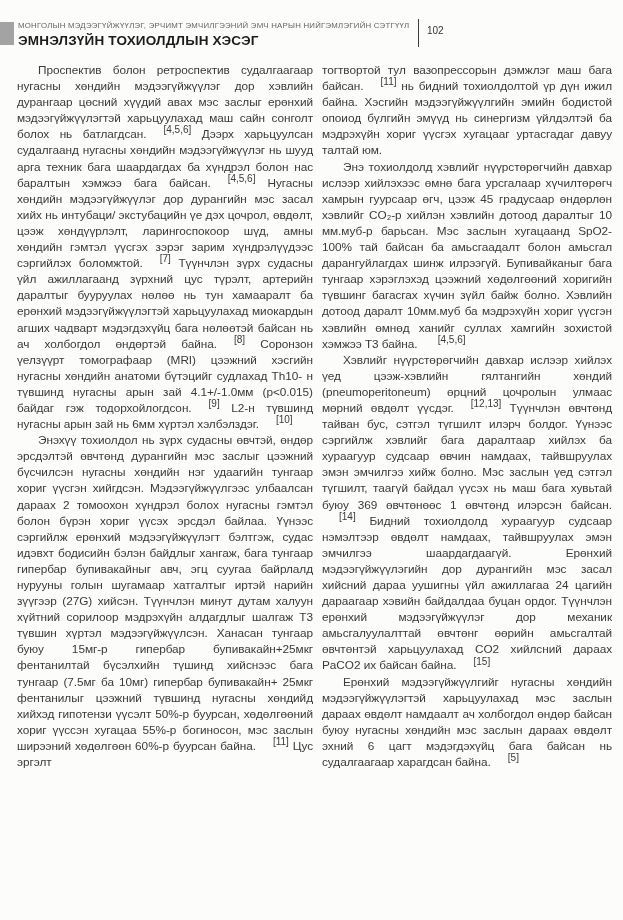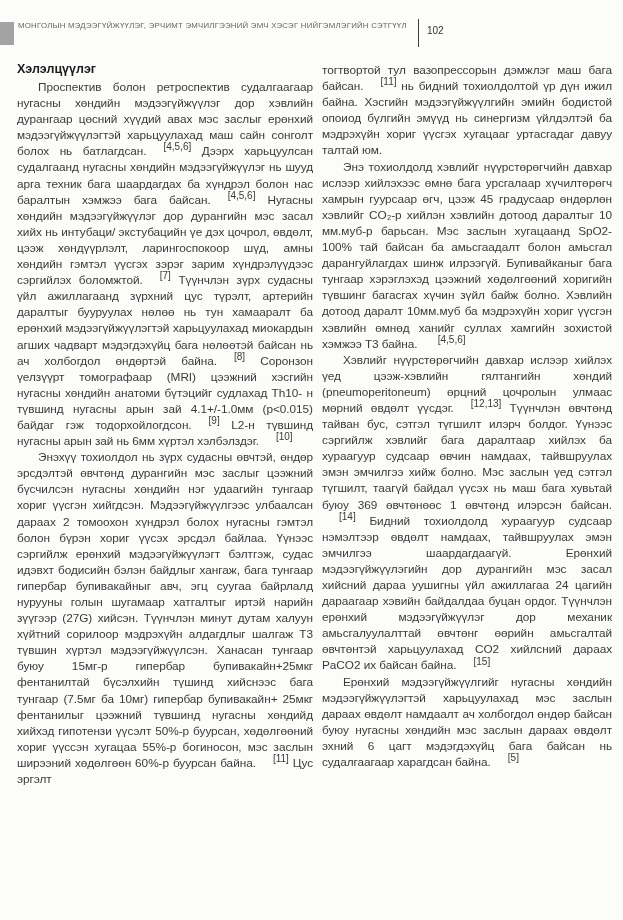--- a/index.html
+++ b/index.html
@@ -92,30 +92,30 @@
     padding-left: 17px;
   }
 </style>
 </head>
 <body>
 
 <div class="page">
 
   <div class="corner-mark"></div>
 
-  <div class="journal-name">МОНГОЛЫН МЭДЭЭГҮЙЖҮҮЛЭГ, ЭРЧИМТ ЭМЧИЛГЭЭНИЙ ЭМЧ ХЭСЭГ НИЙГЭМЛЭГИЙН СЭТГҮҮЛ</div>
+  <div class="journal-name">МОНГОЛЫН МЭДЭЭГҮЙЖҮҮЛЭГ, ЭРЧИМТ ЭМЧИЛГЭЭНИЙ ЭМЧ НАРЫН НИЙГЭМЛЭГИЙН СЭТГҮҮЛ</div>
 
+  <div class="section-title">ЭМНЭЛЗҮЙН ТОХИОЛДЛЫН ХЭСЭГ</div>
 
   <div class="header-divider"></div>
 
   <div class="page-number">102</div>
 
   <main class="content">
     <div class="col col-left">
-      <h2>Хэлэлцүүлэг</h2>
     <p class="para indent">Проспектив болон ретроспектив судалгаагаар нугасны хөндийн мэдээгүйжүүлэг дор хэвлийн дурангаар цөсний хүүдий авах мэс заслыг ерөнхий мэдээгүйжүүлэгтэй харьцуулахад маш сайн сонголт болох нь батлагдсан.<sup>[4,5,6]</sup> Дээрх харьцуулсан судалгаанд нугасны хөндийн мэдээгүйжүүлэг нь шууд арга техник бага шаардагдах ба хүндрэл болон нас баралтын хэмжээ бага байсан.<sup>[4,5,6]</sup> Нугасны хөндийн мэдээгүйжүүлэг дор дурангийн мэс засал хийх нь интубаци/ экстубацийн үе дэх цочрол, өвдөлт, цээж хөндүүрлэлт, ларингоспокоор шүд, амны хөндийн гэмтэл үүсгэх зэрэг зарим хүндрэлүүдээс сэргийлэх боломжтой.<sup>[7]</sup> Түүнчлэн зүрх судасны үйл ажиллагаанд зүрхний цус түрэлт, артерийн даралтыг бууруулах нөлөө нь тун хамааралт ба ерөнхий мэдээгүйжүүлэгтэй харьцуулахад миокардын агших чадварт мэдэгдэхүйц бага нөлөөтэй байсан нь ач холбогдол өндөртэй байна.<sup>[8]</sup> Соронзон үелзүүрт томографаар (MRI) цээжний хэсгийн нугасны хөндийн анатоми бүтэцийг судлахад Th10- н түвшинд нугасны арын зай 4.1+/-1.0мм (p&lt;0.015) байдаг гэж тодорхойлогдсон.<sup>[9]</sup> L2-н түвшинд нугасны арын зай нь 6мм хүртэл хэлбэлздэг.<sup>[10]</sup></p>
         <p class="para indent">Энэхүү тохиолдол нь зүрх судасны өвчтэй, өндөр эрсдэлтэй өвчтөнд дурангийн мэс заслыг цээжний бүсчилсэн нугасны хөндийн нэг удаагийн тунгаар хориг үүсгэн хийгдсэн. Мэдээгүйжүүлгээс улбаалсан дараах 2 томоохон хүндрэл болох нугасны гэмтэл болон бүрэн хориг үүсэх эрсдэл байлаа. Үүнээс сэргийлж ерөнхий мэдээгүйжүүлэгт бэлтгэж, судас идэвхт бодисийн бэлэн байдлыг хангаж, бага тунгаар гипербар бупивакайныг авч, эгц суугаа байрлалд нурууны голын шугамаар хатгалтыг иртэй нарийн зүүгээр (27G) хийсэн. Түүнчлэн минут дутам халуун хүйтний сорилоор мэдрэхүйн алдагдлыг шалгаж Т3 түвшин хүртэл мэдээгүйжүүлсэн. Ханасан тунгаар буюу 15мг-р гипербар бупивакайн+25мкг фентанилтай бүсэлхийн түшинд хийснээс бага тунгаар (7.5мг ба 10мг) гипербар бупивакайн+ 25мкг фентанилыг цээжний түвшинд нугасны хөндийд хийхэд гипотензи үүсэлт 50%-р буурсан, хөдөлгөөний хориг үүссэн хугацаа 55%-р богиносон, мэс заслын ширээний хөдөлгөөн 60%-р буурсан байна.<sup>[11]</sup> Цус эргэлт</p>
       </div>
     <div class="col col-right">
         <p class="para">тогтвортой тул вазопрессорын дэмжлэг маш бага байсан.<sup>[11]</sup> нь бидний тохиолдолтой үр дүн ижил байна. Хэсгийн мэдээгүйжүүлгийн эмийн бодистой опоиод бүлгийн эмүүд нь синергизм үйлдэлтэй ба мэдрэхүйн хориг үүсгэх хугацааг уртасгадаг давуу талтай юм.</p>
         <p class="para indent">Энэ тохиолдолд хэвлийг нүүрстөрөгчийн давхар ислээр хийлэхээс өмнө бага урсгалаар хүчилтөрөгч хамрын гуурсаар өгч, цээж 45 градусаар өндөрлөн хэвлийг CO₂-р хийлэн хэвлийн дотоод даралтыг 10 мм.муб-р барьсан. Мэс заслын хугацаанд SpO2-100% тай байсан ба амьсгаадалт болон амьсгал дарангуйлагдах шинж илрээгүй. Бупивайканыг бага тунгаар хэрэглэхэд цээжний хөдөлгөөний хоригийн түвшинг багасгах хүчин зүйл байж болно. Хэвлийн дотоод даралт 10мм.муб ба мэдрэхүйн хориг үүсгэн хэвлийн өмнөд ханийг суллах хамгийн зохистой хэмжээ Т3 байна. <sup>[4,5,6]</sup></p>
         <p class="para indent">Хэвлийг нүүрстөрөгчийн давхар ислээр хийлэх үед цээж-хэвлийн гялтангийн хөндий (pneumoperitoneum) өрцний цочролын улмаас мөрний өвдөлт үүсдэг.<sup>[12,13]</sup> Түүнчлэн өвчтөнд тайван бус, сэтгэл түгшилт илэрч болдог. Үүнээс сэргийлж хэвлийг бага даралтаар хийлэх ба хураагуур судсаар өвчин намдаах, тайвшруулах эмэн эмчилгээ хийж болно. Мэс заслын үед сэтгэл түгшилт, таагүй байдал үүсэх нь маш бага хувьтай буюу 369 өвчтөнөөс 1 өвчтөнд илэрсэн байсан.<sup>[14]</sup> Бидний тохиолдолд хураагуур судсаар нэмэлтээр өвдөлт намдаах, тайвшруулах эмэн эмчилгээ шаардагдаагүй. Ерөнхий мэдээгүйжүүлэгийн дор дурангийн мэс засал хийсний дараа уушигны үйл ажиллагаа 24 цагийн дараагаар хэвийн байдалдаа буцан ордог. Түүнчлэн ерөнхий мэдээгүйжүүлэг дор механик амьсгалуулалттай өвчтөнг өөрийн амьсгалтай өвчтөнтэй харьцуулахад CO2 хийлсний дараах PaCO2 их байсан байна.<sup>[15]</sup></p>
         <p class="para indent">Ерөнхий мэдээгүйжүүлгийг нугасны хөндийн мэдээгүйжүүлэгтэй харьцуулахад мэс заслын дараах өвдөлт намдаалт ач холбогдол өндөр байсан буюу нугасны хөндийн мэс заслын дараах өвдөлт эхний 6 цагт мэдэгдэхүйц бага байсан нь судалгаагаар харагдсан байна.<sup>[5]</sup></p>
       </div>
   </main>

